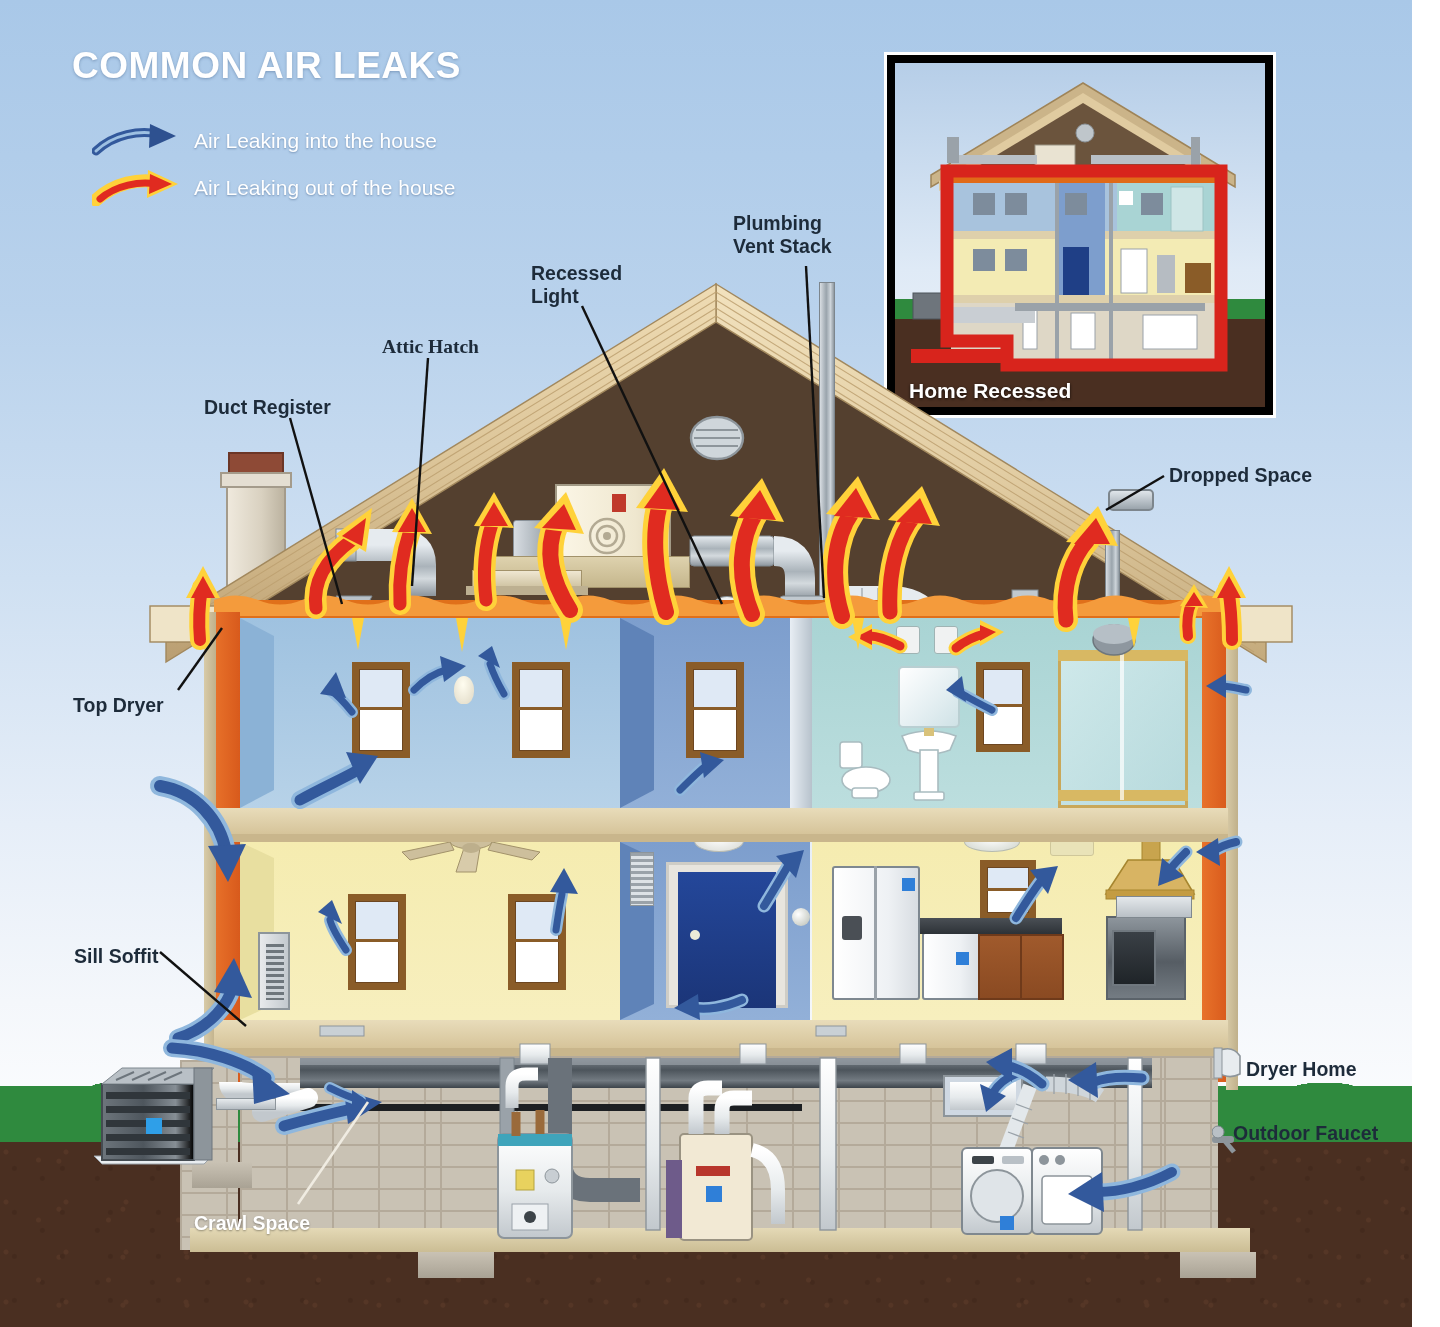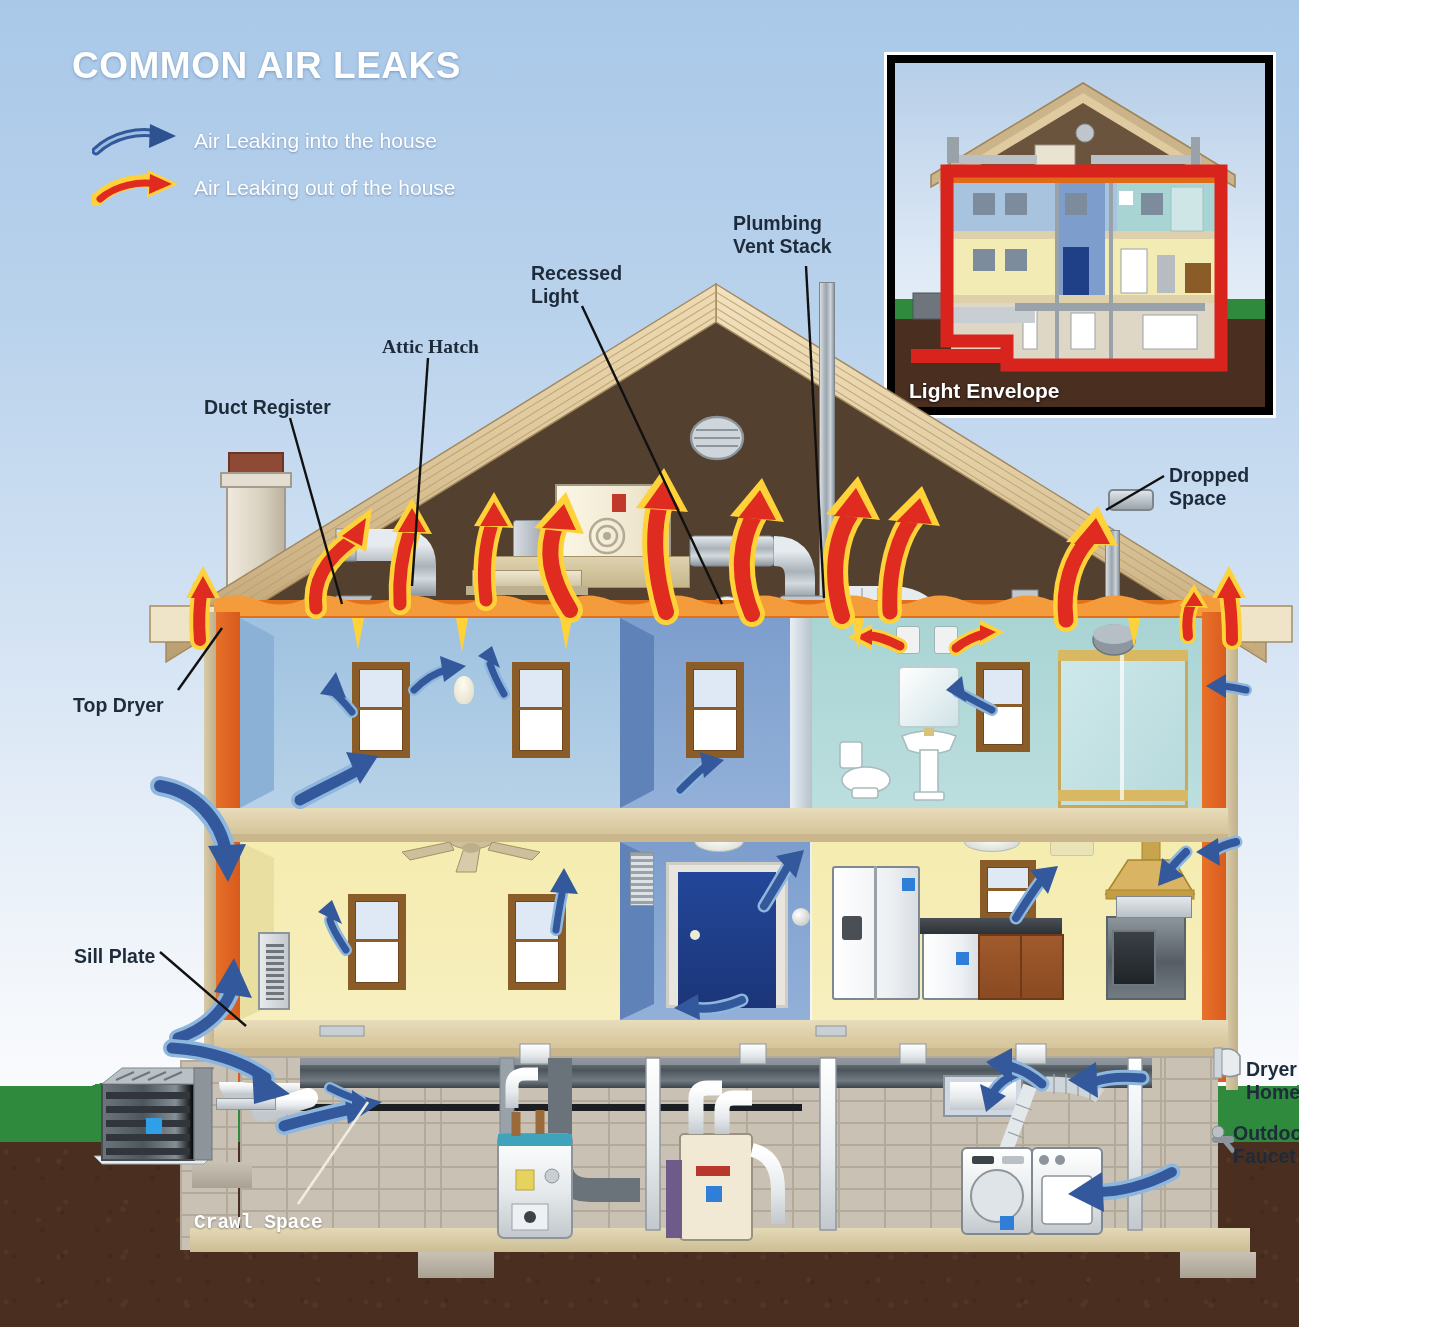--- a/index.html
+++ b/index.html
@@ -1,21 +1,21 @@
 <!DOCTYPE html>
 <html><head>
 <meta charset="utf-8">
 <style>
   html,body{margin:0;padding:0;}
   body{
     width:1440px;height:1327px;overflow:hidden;
     font-family:"Liberation Sans", sans-serif;
     background:#ffffff;
   }
-  #stage{position:relative;width:1252px;height:1327px;overflow:hidden;padding-left:47px;}
+  #stage{position:relative;width:1412px;height:1327px;overflow:hidden;}
 
   
   .sky{position:absolute;left:0;top:0;width:1440px;height:1113px;
        background:linear-gradient(to bottom,#a9c8e8 0%,#b9d2ec 28%,#cfe0f2 52%,#e6eef8 74%,#f4f7fb 90%,#fbfcfe 100%);}
   .grass{position:absolute;left:0;top:1086px;width:1440px;height:78px;background:#2f8a3e;}
   .grass:before{content:"";position:absolute;left:0;top:-6px;width:100%;height:12px;
        background:radial-gradient(ellipse 40px 8px at 8% 60%,#2f8a3e 60%,transparent 61%),
                   radial-gradient(ellipse 55px 9px at 26% 55%,#2f8a3e 60%,transparent 61%),
                   radial-gradient(ellipse 45px 8px at 48% 65%,#2f8a3e 60%,transparent 61%),
                   radial-gradient(ellipse 60px 9px at 72% 55%,#2f8a3e 60%,transparent 61%),
@@ -29,21 +29,21 @@
                 radial-gradient(circle at 92% 40%,#6b4530 0 2px,transparent 3px);
      background-size:60px 50px,48px 44px,70px 60px,55px 52px,64px 48px;}
 
   
   .title{position:absolute;left:72px;top:45px;font-size:37px;font-weight:bold;color:#ffffff;
          letter-spacing:.5px;text-shadow:0 1px 3px rgba(60,90,130,.45);}
   .legend-row{position:absolute;display:flex;align-items:center;gap:14px;}
   .legend-label{font-size:21px;color:#ffffff;text-shadow:0 1px 2px rgba(60,90,130,.5);white-space:nowrap;}
 
   .callout{position:absolute;font-size:19.5px;font-weight:bold;color:#1d2b3a;line-height:1.18;white-space:pre-line;}
-  .callout.light{color:#ffffff;text-shadow:0 1px 2px rgba(0,0,0,.35);font-family:Liberation Mono, monospace;}
+  .callout.light{color:#ffffff;text-shadow:0 1px 2px rgba(0,0,0,.35);}
 
   
   .inset{position:absolute;left:884px;top:52px;width:392px;height:366px;
          background:#000;border:3px solid #ffffff;box-sizing:border-box;}
   .inset-sky{position:absolute;left:8px;top:8px;right:8px;bottom:8px;
          background:linear-gradient(to bottom,#b6cee8,#dfeaf6 60%,#eef3fa);overflow:hidden;}
   .inset-label{position:absolute;left:22px;bottom:12px;font-size:21px;font-weight:bold;color:#fff;
          text-shadow:0 1px 3px rgba(0,0,0,.8);z-index:40;}
 
   
@@ -155,21 +155,21 @@
 
         <rect x="18" y="230" width="34" height="26" fill="#6e757c" stroke="#4d545a"></rect>
 
         <rect x="214" y="120" width="4" height="178" fill="#9aa2a9"></rect>
         <rect x="160" y="120" width="4" height="178" fill="#9aa2a9"></rect>
 
         <path d="M52 108 H326 V302 H112 V278 H52 Z" fill="none" stroke="#d8241c" stroke-width="13" stroke-linejoin="miter"></path>
         <rect x="16" y="286" width="100" height="14" fill="#d8241c"></rect>
       </svg>
     </div>
-    <div class="inset-label">Light Envelope</div>
+    <div class="inset-label">Home Recessed</div>
   </div>
 
   <svg class="abs" style="left:0;top:0;z-index:5;" width="1440" height="1327">
 
     <polygon points="716,300 1215,610 228,610" fill="#54402f"></polygon>
 
     <defs>
       <linearGradient id="rfL" x1="0" y1="0" x2="0" y2="1">
         <stop offset="0" stop-color="#efdcb4"></stop>
           <stop offset=".45" stop-color="#ddc69a"></stop>
@@ -779,18 +779,18 @@
   </svg>
 
   <div class="callout" style="left:204px;top:396px;z-index:35;">Duct Register</div>
   <div class="callout" style="left:382px;top:335px;z-index:35;font-family:Liberation Serif, serif;">Attic Hatch</div>
   <div class="callout" style="left:531px;top:262px;z-index:35;text-align:left;">Recessed
 Light</div>
   <div class="callout" style="left:733px;top:212px;z-index:35;">Plumbing
 Vent Stack</div>
   <div class="callout" style="left:1169px;top:464px;z-index:35;">Dropped Space</div>
   <div class="callout" style="left:73px;top:694px;z-index:35;">Top Dryer</div>
-  <div class="callout" style="left:74px;top:945px;z-index:35;">Sill Plate</div>
+  <div class="callout" style="left:74px;top:945px;z-index:35;">Sill Soffit</div>
   <div class="callout light" style="left:194px;top:1212px;z-index:35;">Crawl Space</div>
   <div class="callout" style="left:1246px;top:1058px;z-index:35;">Dryer Home</div>
   <div class="callout" style="left:1233px;top:1122px;z-index:35;">Outdoor Faucet</div>
 
 </div>
 
 </body></html>

